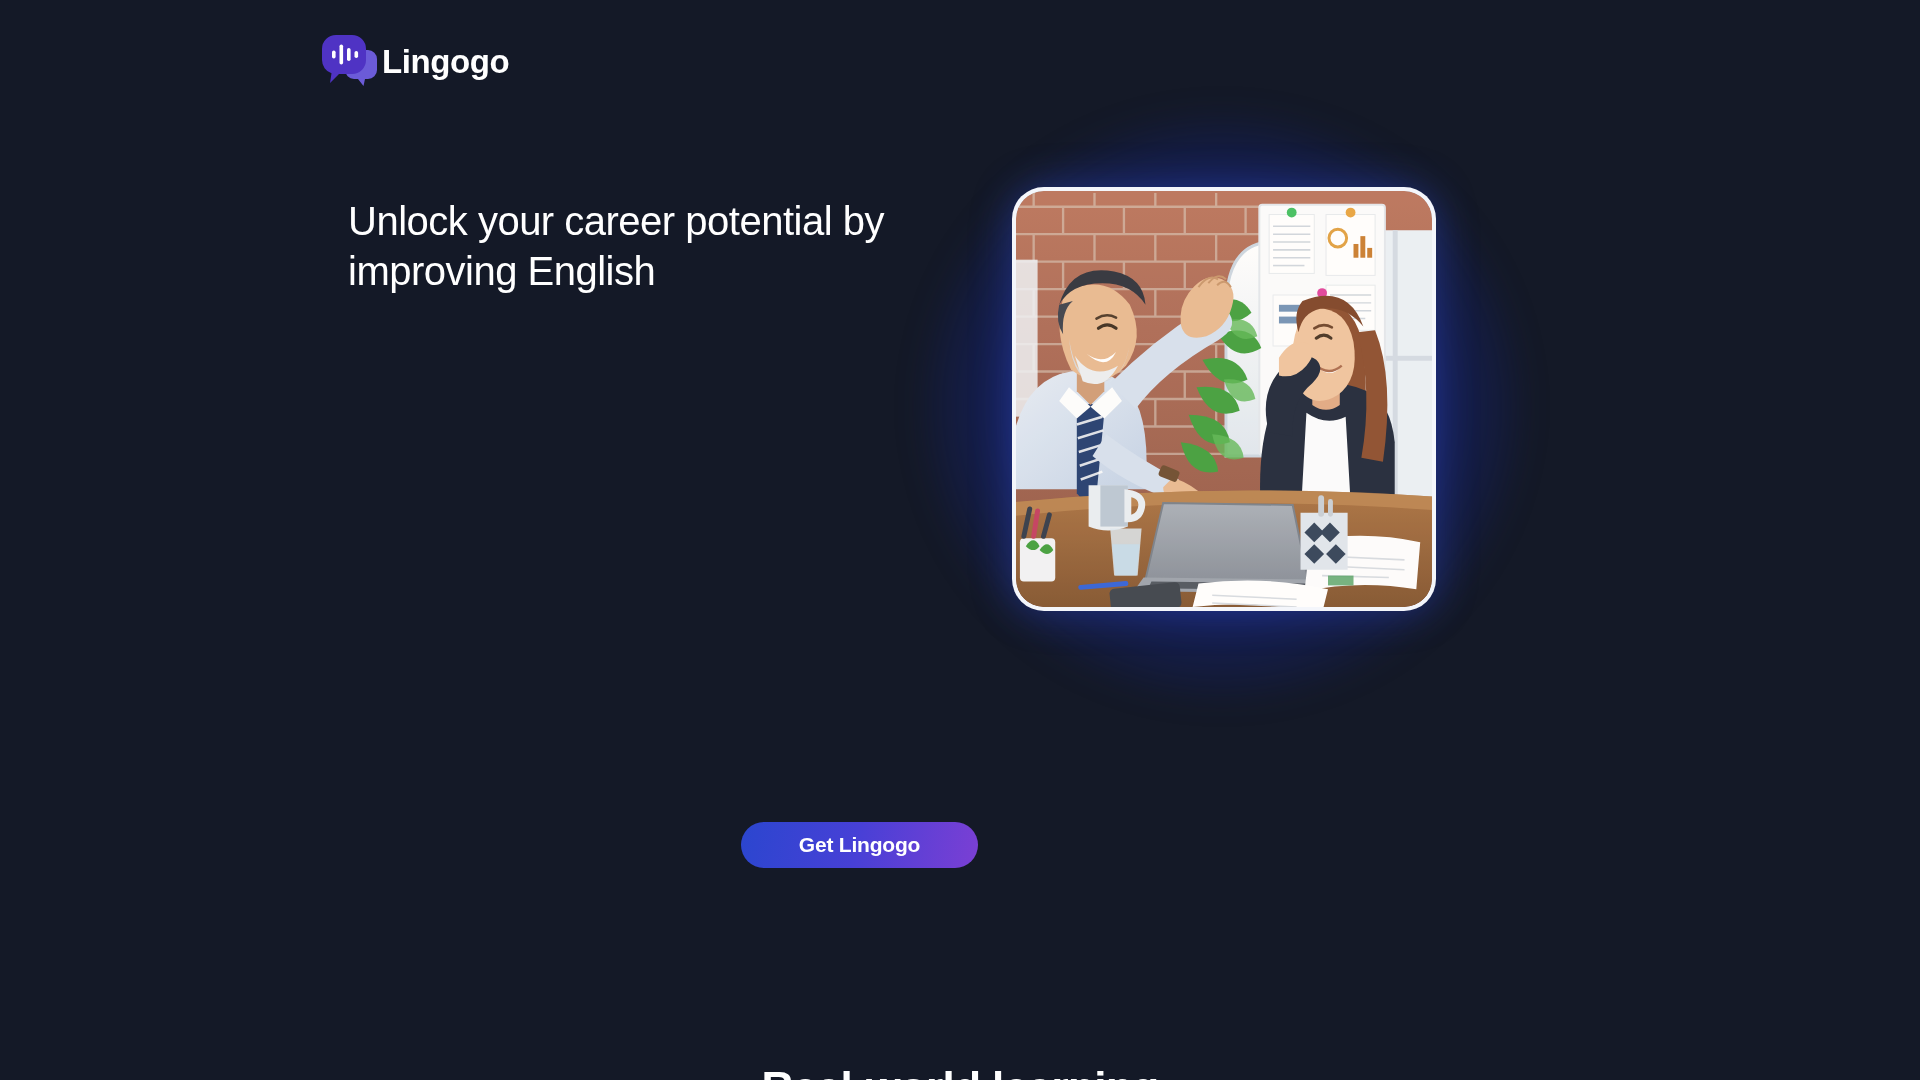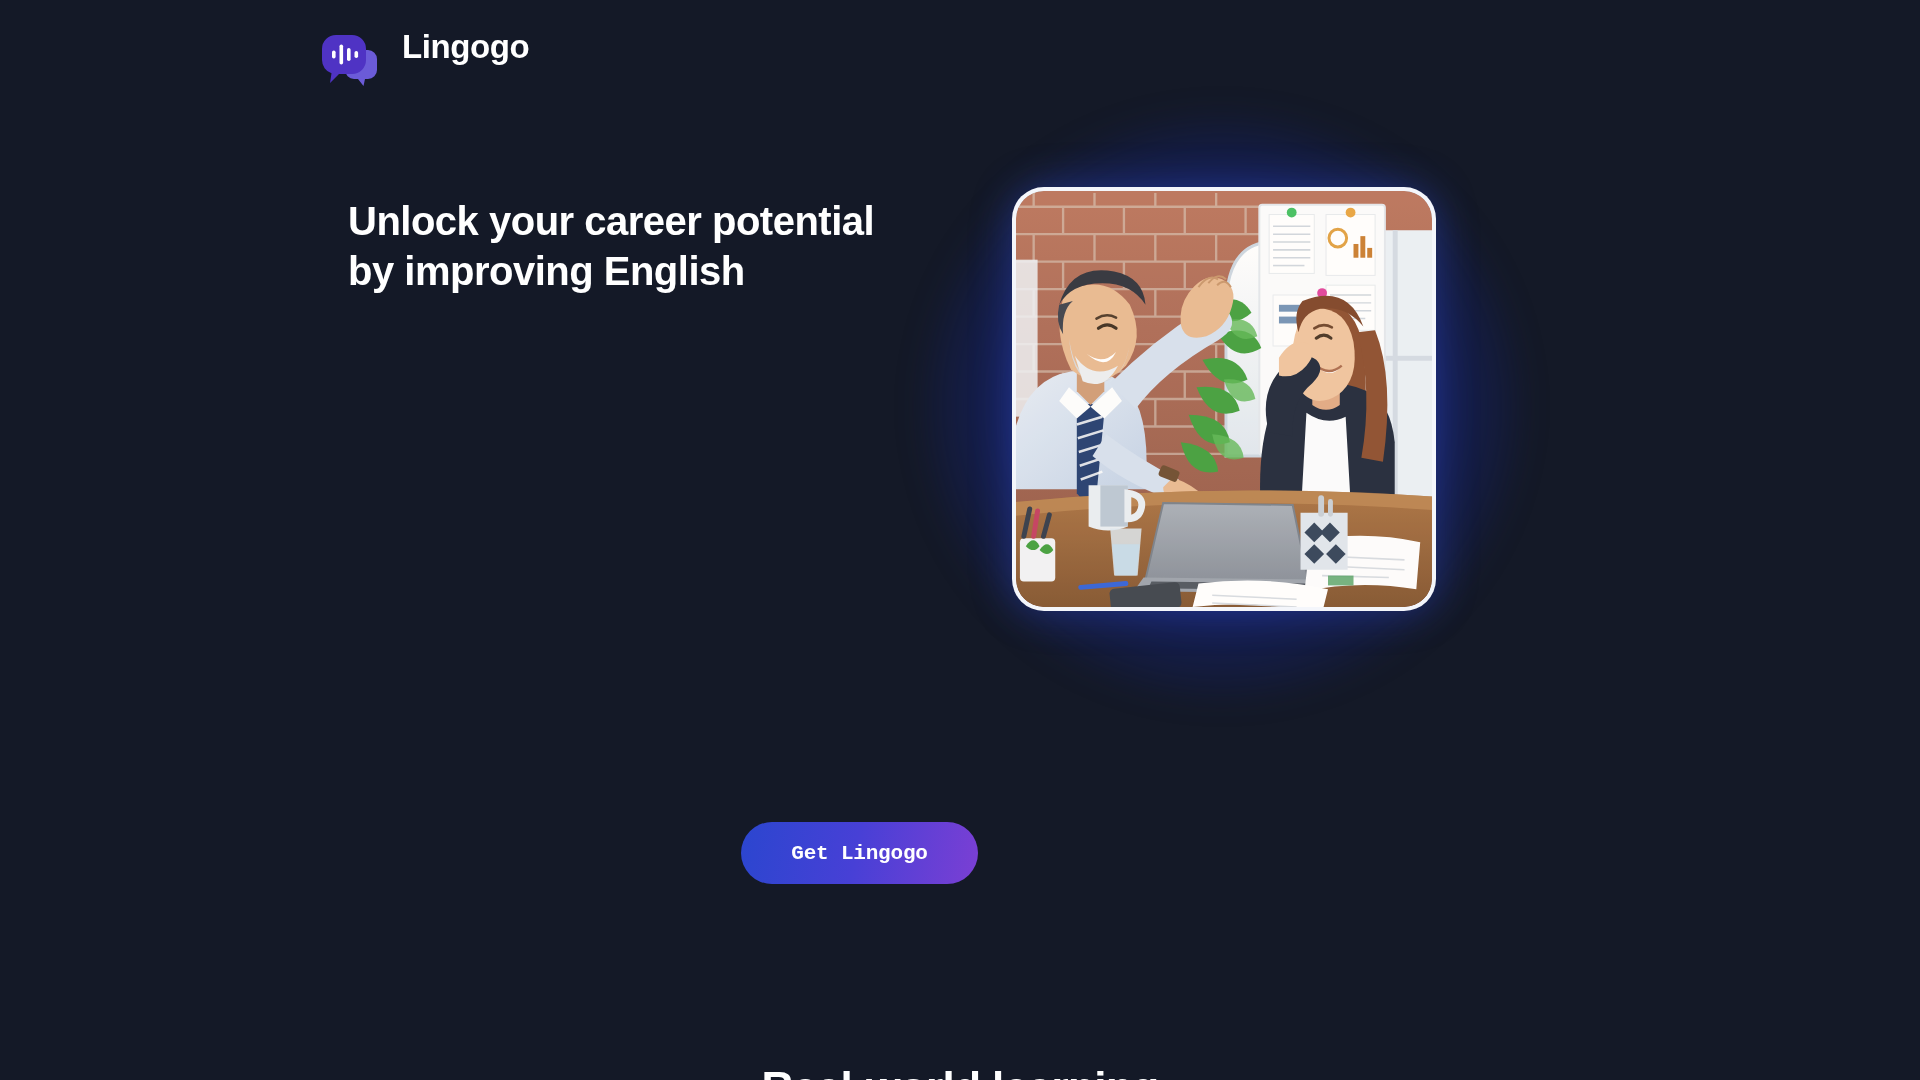--- a/index.html
+++ b/index.html
@@ -16,22 +16,21 @@
     -webkit-font-smoothing: antialiased;
     position: relative;
   }
 
   
   .site-header {
     position: absolute;
     top: 30px;
     left: 320px;
     display: flex;
-    align-items: flex-start;
-    gap: 20px;
+    align-items: center;
   }
 
   .brand-logo {
     width: 62px;
     height: 62px;
     position: relative;
     flex: none;
   }
 
   .brand-logo svg { display: block; width: 62px; height: 62px; }
@@ -55,21 +54,21 @@
 
   .hero-copy {
     position: absolute;
     top: 196px;
     left: 348px;
     width: 560px;
   }
 
   .hero-title {
     font-size: 40px;
-    font-weight: bold;
+    font-weight: normal;
     line-height: 1.26;
     color: #ffffff;
     letter-spacing: -0.5px;
     max-width: 540px;
   }
 
   .hero-subtitle {
     position: absolute;
     top: 560px;
     left: 356px;
@@ -138,26 +137,26 @@
     position: absolute;
     top: 822px;
     left: 741px;
   }
 
   .cta-button {
     display: inline-flex;
     align-items: center;
     justify-content: center;
     width: 237px;
-    height: 62px;
+    height: 46px;
     border: none;
     border-radius: 34px;
     background: linear-gradient(100deg, #2b46cf 0%, #4740d6 48%, #7b3fd4 100%);
     color: #ffffff;
-    font-family: Liberation Mono, monospace;
+    font-family: Liberation Sans, sans-serif;
     font-size: 21px;
     font-weight: bold;
     letter-spacing: -0.2px;
     cursor: pointer;
   }
 
   
   .next-section {
     position: absolute;
     top: 1020px;

